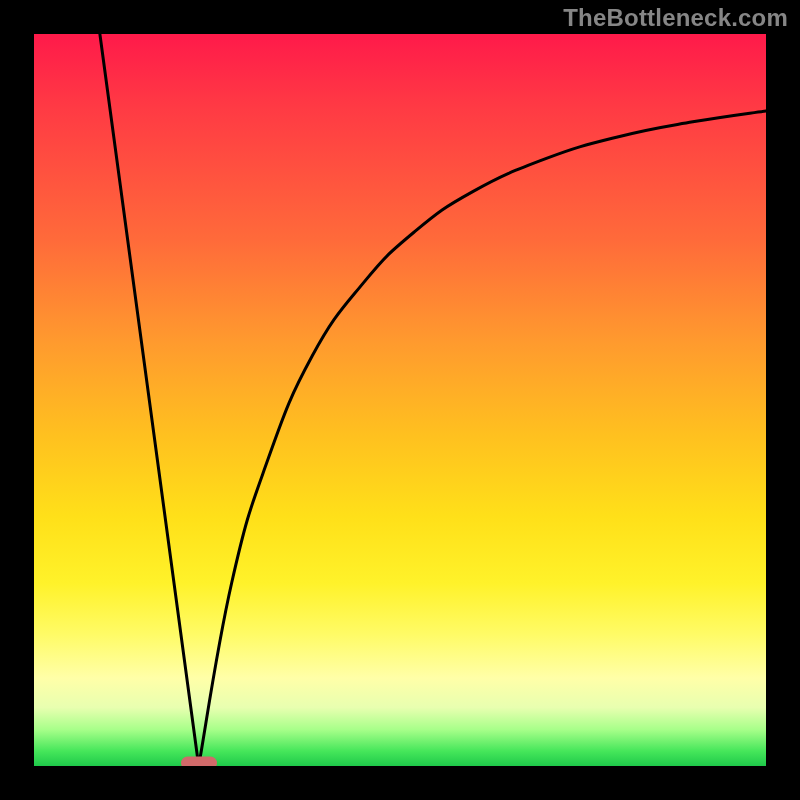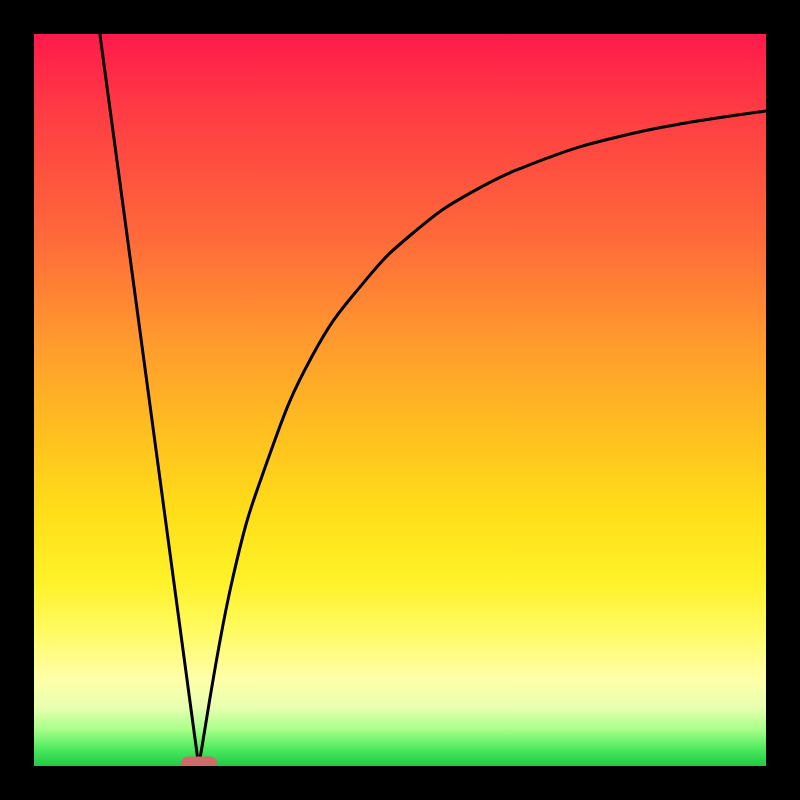--- a/index.html
+++ b/index.html
@@ -65,20 +65,21 @@
     font-size: 24px;
     font-weight: 600;
     letter-spacing: 0.2px;
     user-select: none;
   }
 </style>
 </head>
 <body>
 
 <div class="frame">
+  <div class="watermark">TheBottleneck.com</div>
 
   <div class="plot-area">
     <svg id="curve" class="curve-svg" viewBox="0 0 732 732" preserveAspectRatio="none">
         <path d="M 65.88 0 L 164.70000000000002 732 C 171.94680000000002 691.74 182.34120000000001 616.6368 197.64000000000001 549 C 212.93880000000001 481.3632 216.5256 474.4824 234.24 424.56 C 251.95440000000002 374.6376 257.2248 360.7296 278.16 322.08 C 299.09520000000003 283.43039999999996 306.85440000000006 276.2568 329.40000000000003 248.88 C 351.9456 221.5032 356.484 217.76999999999998 380.64 197.64 C 404.796 177.51 410.2128 173.48399999999998 439.2 157.38 C 468.18719999999996 141.276 480.19199999999995 136.51800000000006 512.4 124.44000000000005 C 544.608 112.36200000000005 553.392 110.53200000000002 585.6 102.48000000000002 C 617.808 94.42800000000001 626.5920000000001 93.47640000000003 658.8000000000001 87.84000000000003 C 691.008 82.20360000000004 715.896 79.27560000000001 732 76.86000000000001" fill="none" stroke="#000000" stroke-width="3" stroke-linecap="round" stroke-linejoin="round"></path>
       </svg>
     <div id="loz" class="lozenge" style="left: 164.7px; top: 729px;"></div>
   </div>
 </div>
 
 </body></html>

